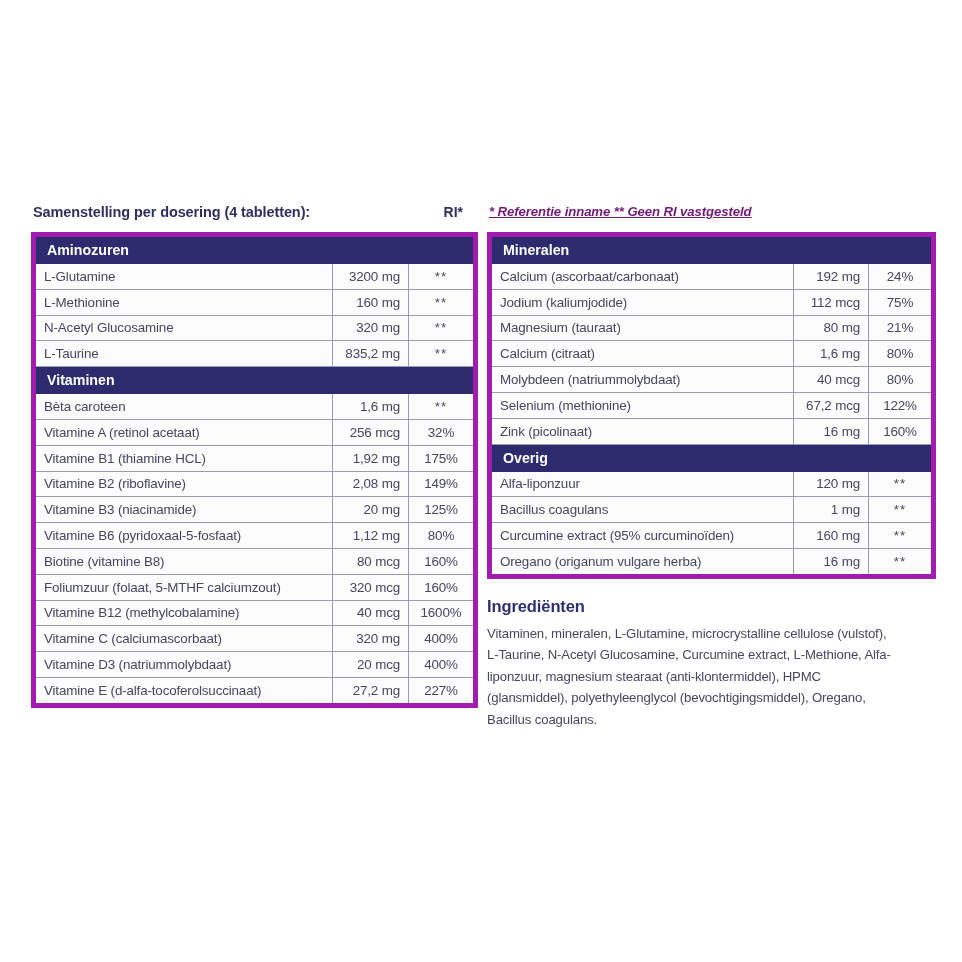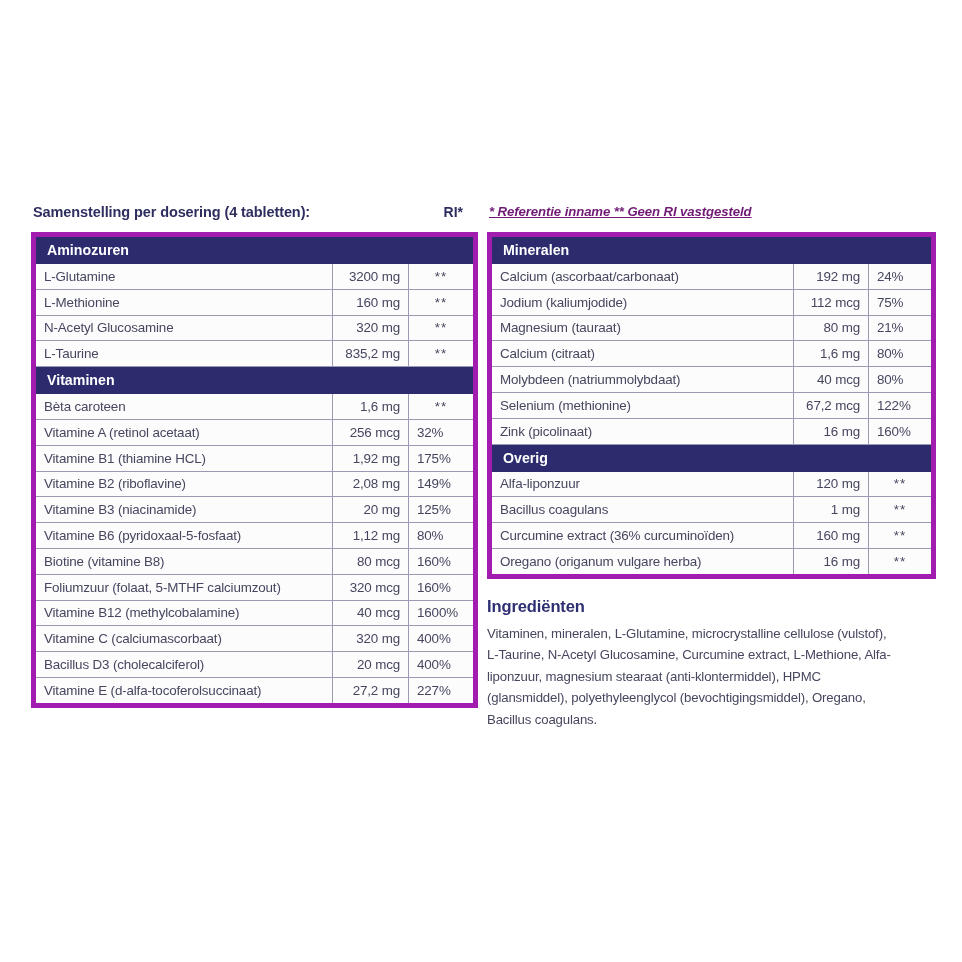--- a/index.html
+++ b/index.html
@@ -91,21 +91,21 @@
     border: 1px solid #2b2b6e;
     color: #ffffff;
     font-weight: bold;
     font-size: 14.2px;
     letter-spacing: 0px;
     height: 26px;
     padding-left: 11px;
   }
   td.c-name  { text-align: left; }
   td.c-amt   { text-align: right; }
-  td.c-ri    { text-align: left; padding-right: 14px; }
+  td.c-ri    { text-align: center; padding-right: 14px; }
   td.c-ri.stars { text-align: center; padding-right: 8px; letter-spacing: 1px; }
 
   
   .tbl-left col.w-name { width: 299px; }
   .tbl-left col.w-amt  { width: 76px; }
   .tbl-left col.w-ri   { width: 67px; }
 
   
   .tbl-right col.w-name { width: 304px; }
   .tbl-right col.w-amt  { width: 75px; }
@@ -220,21 +220,21 @@
             <td class="c-name">Vitamine B12 (methylcobalamine)</td>
             <td class="c-amt">40 mcg</td>
             <td class="c-ri">1600%</td>
           </tr>
           <tr>
             <td class="c-name">Vitamine C (calciumascorbaat)</td>
             <td class="c-amt">320 mg</td>
             <td class="c-ri">400%</td>
           </tr>
           <tr>
-            <td class="c-name">Bacillus D3 (cholecalciferol)</td>
+            <td class="c-name">Vitamine D3 (natriummolybdaat)</td>
             <td class="c-amt">20 mcg</td>
             <td class="c-ri">400%</td>
           </tr>
           <tr>
             <td class="c-name">Vitamine E (d-alfa-tocoferolsuccinaat)</td>
             <td class="c-amt">27,2 mg</td>
             <td class="c-ri">227%</td>
           </tr>
         </tbody>
     </table>
@@ -299,21 +299,21 @@
             <td class="c-name">Alfa-liponzuur</td>
             <td class="c-amt">120 mg</td>
             <td class="c-ri stars">**</td>
           </tr>
           <tr>
             <td class="c-name">Bacillus coagulans</td>
             <td class="c-amt">1 mg</td>
             <td class="c-ri stars">**</td>
           </tr>
           <tr>
-            <td class="c-name">Curcumine extract (36% curcuminoïden)</td>
+            <td class="c-name">Curcumine extract (95% curcuminoïden)</td>
             <td class="c-amt">160 mg</td>
             <td class="c-ri stars">**</td>
           </tr>
           <tr>
             <td class="c-name">Oregano (origanum vulgare herba)</td>
             <td class="c-amt">16 mg</td>
             <td class="c-ri stars">**</td>
           </tr>
         </tbody>
     </table>

